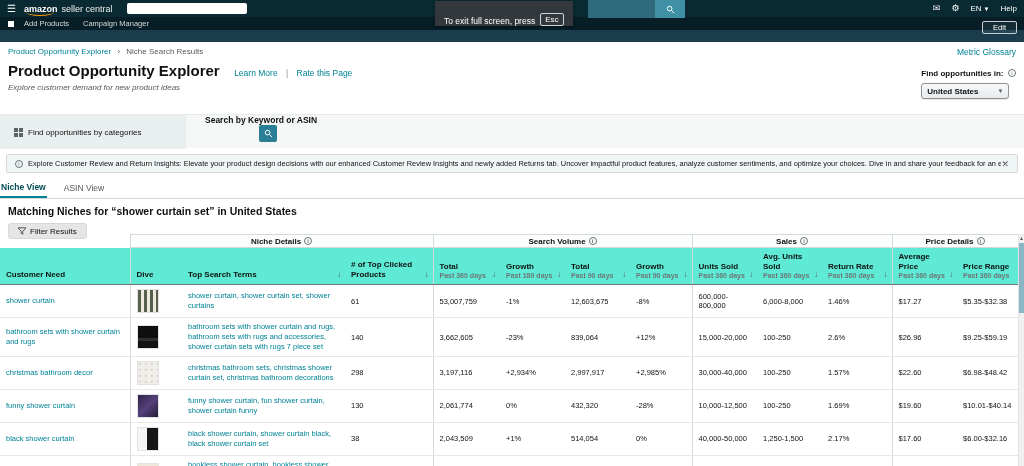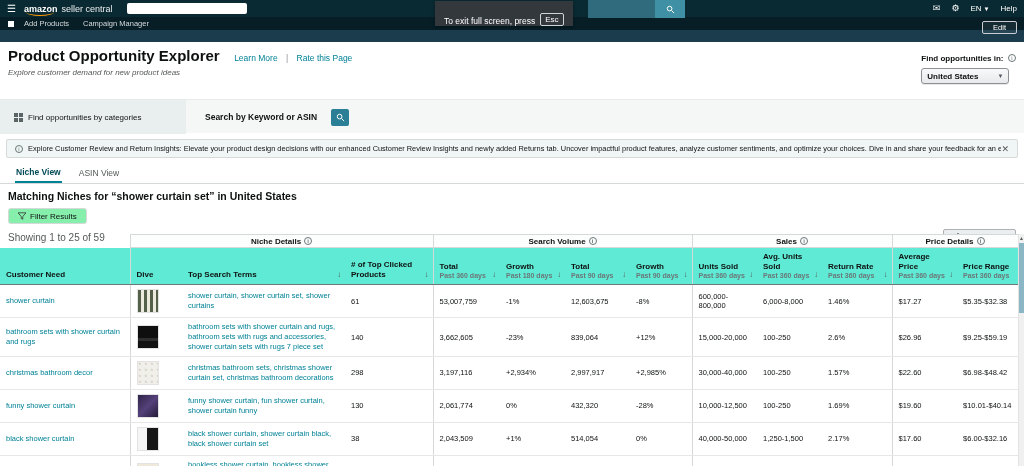--- a/index.html
+++ b/index.html
@@ -54,41 +54,41 @@
     background:linear-gradient(#f7f9fa,#e7e9ec); display:flex; align-items:center; justify-content:space-between;
     padding:0 5px; font-size:8px; font-weight:bold; box-shadow:0 1px 1px rgba(0,0,0,.1); }
   .info-i { display:inline-block; width:8px; height:8px; border:1px solid #6c7778; border-radius:50%;
     color:#6c7778; font-size:6px; line-height:7px; text-align:center; font-style:normal; vertical-align:1px; }
 
   
   .search-strip { position:relative; margin-top:15px; height:34px; background:#f5f7f7; border-top:1px solid #e7eaea; }
   .cat-panel { position:absolute; left:0; top:0; width:186px; height:34px; background:#e9eeef; display:flex; align-items:center; }
   .cat-btn { display:flex; align-items:center; gap:5px; margin-left:14px; background:none; border:none;
     font-size:8px; color:#0f1111; font-family:"Liberation Sans", sans-serif; }
-  .kw-area { position:absolute; left:205px; top:0; height:34px; display:flex; align-items:center; }
+  .kw-area { position:absolute; left:205px; top:0; height:34px; display:flex; align-items:center;flex-direction:column; }
   .kw-label { font-size:8.5px; font-weight:bold; margin-right:9px; }
   .kw-box { position:relative; width:196px; height:17px; }
   .kw-input { width:100%; height:100%; border:1px solid #8d9196; border-radius:2px; font-size:8px; padding:0 16px 0 6px;
     font-family:"Liberation Sans", sans-serif; color:#0f1111; }
   .kw-clear { position:absolute; right:4px; top:2px; font-size:9px; color:#565959; background:none; border:none; }
   .kw-btn { width:18px; height:17px; margin-left:5px; background:#2a7e95; border:none; border-radius:2px;
     display:flex; align-items:center; justify-content:center; }
 
   
   .banner { margin:6px 6px 0 6px; height:19px; background:#f0f5f5; border:1px solid #d5d9d9; border-radius:2px;
     display:flex; align-items:center; padding:0 8px; }
   .banner-text { font-size:7.4px; color:#0f1111; margin-left:5px; flex:1; white-space:nowrap; overflow:hidden; }
   .banner-x { background:none; border:none; font-size:9px; color:#565959; }
 
   
-  .tabs { display:flex; gap:16px; margin-top:6px; padding:0 15px; border-bottom:1px solid #d5d9d9; }
+  .tabs { display:flex; gap:16px; margin-top:6px; padding:0 0; border-bottom:1px solid #d5d9d9; }
   .tab { font-size:8.5px; color:#565959; padding:3px 1px 4px 1px; background:none; border:none; font-family:"Liberation Sans", sans-serif; }
   .tab.active { color:#004b55; font-weight:bold; border-bottom:2px solid #008296; }
   .heading { font-size:10.5px; font-weight:bold; margin:6px 8px 0 8px; }
-  .filter-btn { margin:6px 0 0 8px; height:16px; padding:0 9px; background:#86efac; border:1px solid #d5d9d9;
+  .filter-btn { margin:6px 0 0 8px; height:16px; padding:0 9px; background:#e5e5e5; border:1px solid #d5d9d9;
     border-radius:3px; font-size:8px; color:#0f1111; display:inline-flex; align-items:center; gap:4px;
     font-family:"Liberation Sans", sans-serif; }
   .meta-row { display:flex; justify-content:space-between; align-items:center; margin:5px 8px 0 8px; }
   .showing { font-size:10px; color:#565959; }
   .meta-right { display:flex; align-items:center; gap:12px; font-size:8px; }
   .meta-right a { color:#008296; text-decoration:none; }
   .meta-right .gray { color:#565959; }
   .dl-btn { height:16px; padding:0 10px; background:#ebeeee; border:1px solid #adb1b8; border-radius:2px;
     font-size:8px; font-weight:bold; color:#0f1111; display:inline-flex; align-items:center; gap:5px;
     font-family:"Liberation Sans", sans-serif; }
@@ -158,20 +158,28 @@
 
   <nav class="subnav">
     <span class="app-icon"></span>
     <a href="#">Add Products</a>
     <a href="#">Campaign Manager</a>
   </nav>
   <div class="strip"></div>
   <button class="edit-btn">Edit</button>
 
   
+  <div class="crumb-row">
+    <div class="crumb">
+      <a href="#">Product Opportunity Explorer</a>
+      <span class="sep">›</span>
+      <span class="cur">Niche Search Results</span>
+    </div>
+    <a href="#" class="glossary">Metric Glossary</a>
+  </div>
 
   
   <div class="title-row">
     <div>
       <h1 class="page-title">Product Opportunity Explorer</h1>
       <span class="title-links">
         <a href="#">Learn More</a>
         <span class="bar">|</span>
         <a href="#">Rate this Page</a>
       </span>

